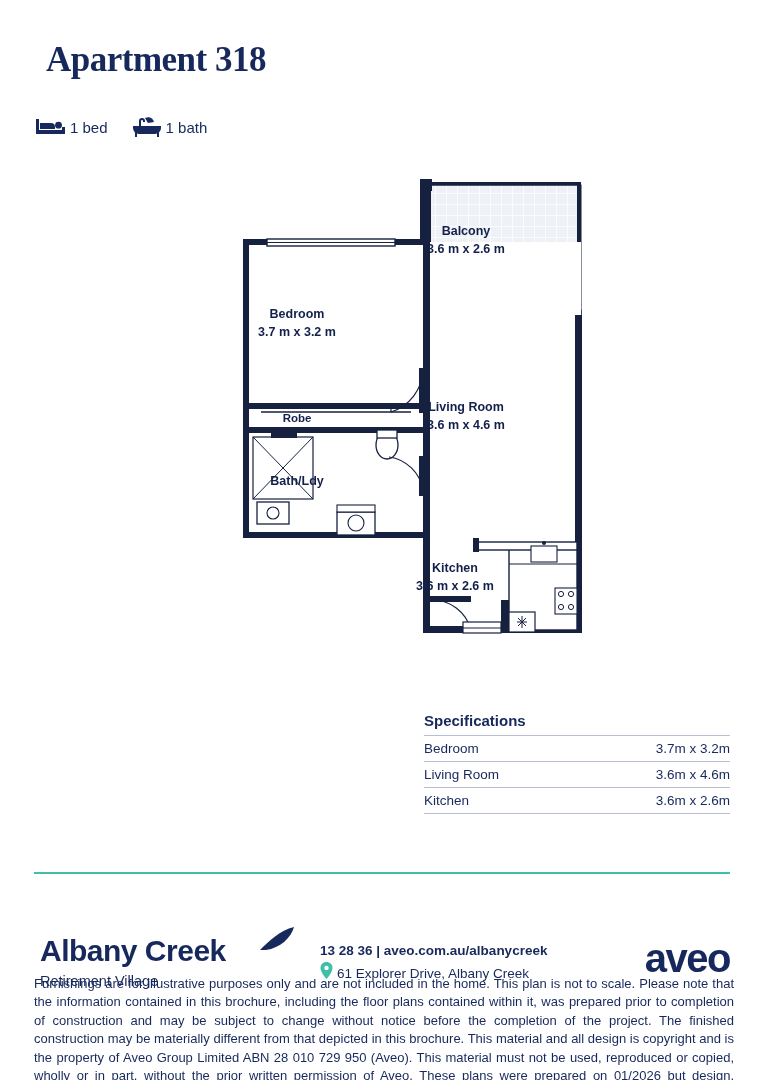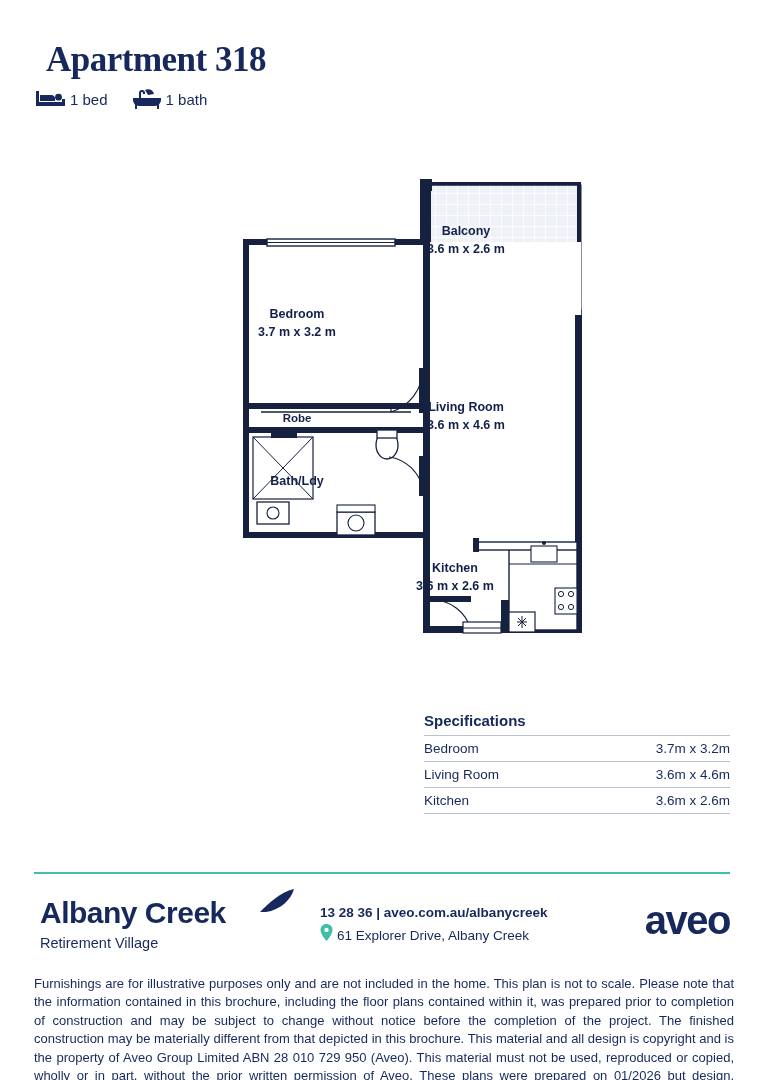--- a/index.html
+++ b/index.html
@@ -28,21 +28,21 @@
     top: 40px;
     font-size: 35px;
     font-weight: bold;
     letter-spacing: -0.5px;
     color: #17295c;
     font-family: Liberation Serif, serif;
   }
   .icon-row {
     position: absolute;
     left: 34px;
-    top: 84px;
+    top: 112px;
     display: flex;
     align-items: center;
     height: 30px;
   }
   .icon-row .ico {
     display: inline-flex;
     align-items: center;
     justify-content: center;
     width: 34px;
     height: 26px;
@@ -110,21 +110,21 @@
     position: absolute;
     left: 34px;
     top: 872px;
     width: 696px;
     height: 2px;
     background: #3fbfa8;
   }
   .footer {
     position: absolute;
     left: 0;
-    top: 886px;
+    top: 924px;
     width: 764px;
     height: 80px;
   }
   .brand {
     position: absolute;
     left: 40px;
     top: 12px;
   }
   .brand .name {
     font-size: 30px;

